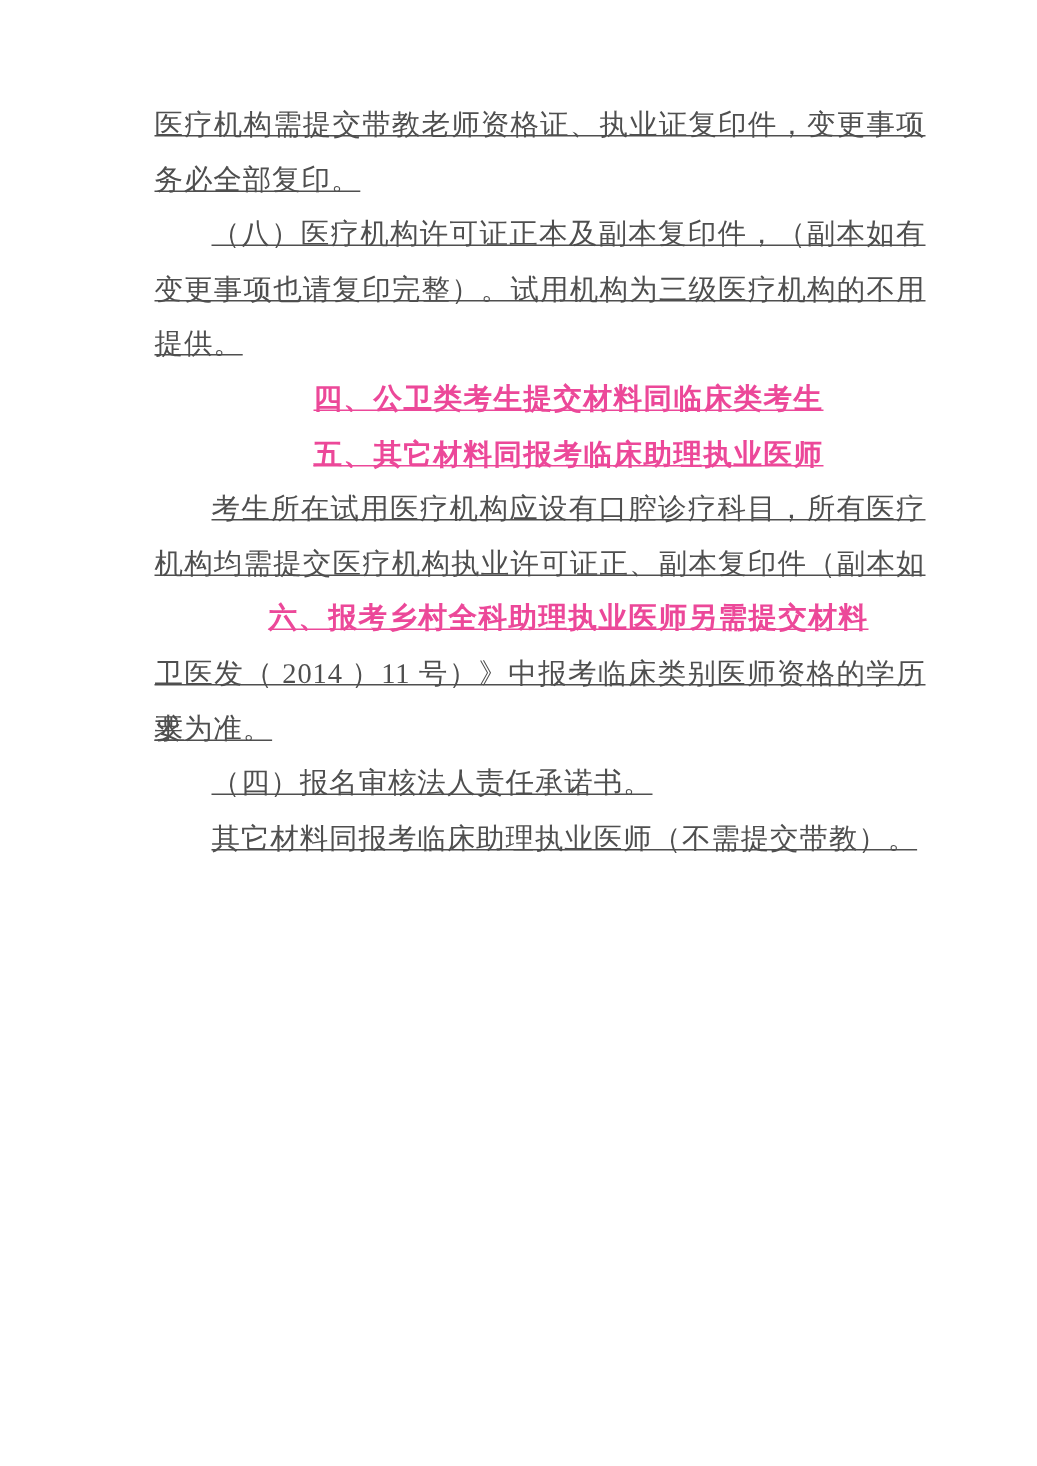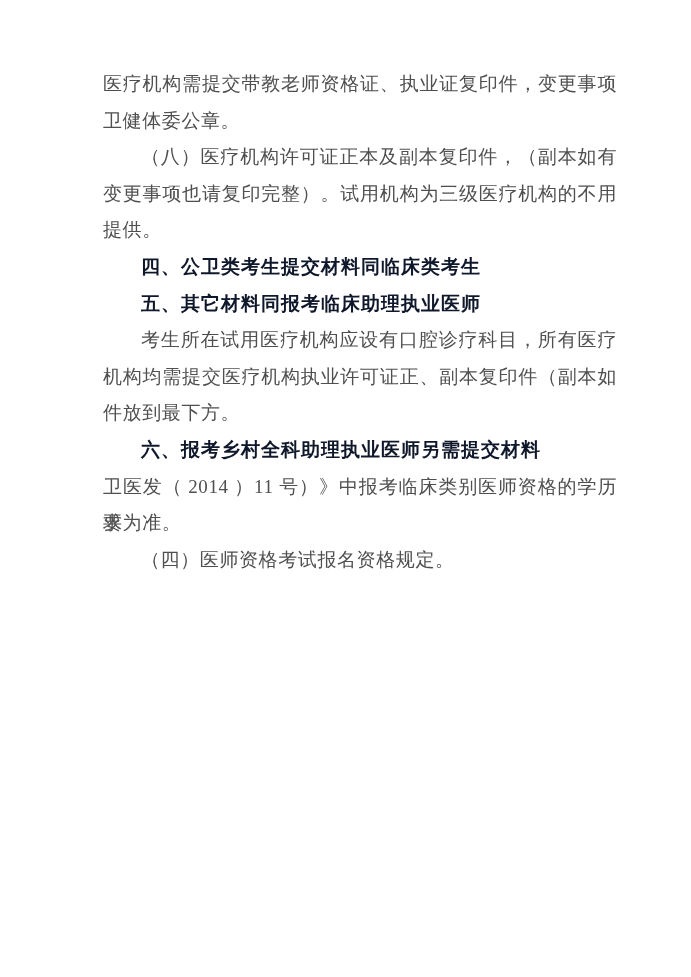--- a/index.html
+++ b/index.html
@@ -21,50 +21,52 @@
     width: 514px;
     font-family: "Liberation Serif", serif;
     font-size: 19px;
     color: #4f4f4f;
   }
   .line {
     height: 36.6px;
     line-height: 36.6px;
     letter-spacing: 0.6px;
     white-space: nowrap;
+    text-decoration: underline;
   }
   .line.fill {
     white-space: normal;
     text-align: justify;
     text-align-last: justify;
     text-justify: inter-ideograph;
   }
   .line.indent {
     text-indent: 2em;
   }
   .line.heading {
     font-family: "Liberation Sans", sans-serif;
     font-weight: bold;
-    color: #0f172a;
+    color: #ec4899;
     letter-spacing: 1px;
+    text-align: center;
   }
 </style>
 </head>
 <body>
 
 <div class="page">
   <div class="textblock">
     <div class="line fill">医疗机构需提交带教老师资格证、执业证复印件，变更事项</div>
-    <div class="line">卫健体委公章。</div>
+    <div class="line">务必全部复印。</div>
     <div class="line indent fill">（八）医疗机构许可证正本及副本复印件，（副本如有</div>
     <div class="line fill">变更事项也请复印完整）。试用机构为三级医疗机构的不用</div>
     <div class="line">提供。</div>
     <div class="line indent heading">四、公卫类考生提交材料同临床类考生</div>
     <div class="line indent heading">五、其它材料同报考临床助理执业医师</div>
     <div class="line indent fill">考生所在试用医疗机构应设有口腔诊疗科目，所有医疗</div>
     <div class="line fill">机构均需提交医疗机构执业许可证正、副本复印件（副本如</div>
-    <div class="line">件放到最下方。</div>
     <div class="line indent heading">六、报考乡村全科助理执业医师另需提交材料</div>
     <div class="line fill">卫医发（ 2014 ）11 号）》中报考临床类别医师资格的学历要</div>
     <div class="line">求为准。</div>
-    <div class="line indent">（四）医师资格考试报名资格规定。</div>
+    <div class="line indent">（四）报名审核法人责任承诺书。</div>
+    <div class="line indent">其它材料同报考临床助理执业医师（不需提交带教）。</div>
   </div>
 </div>
 
 </body></html>

